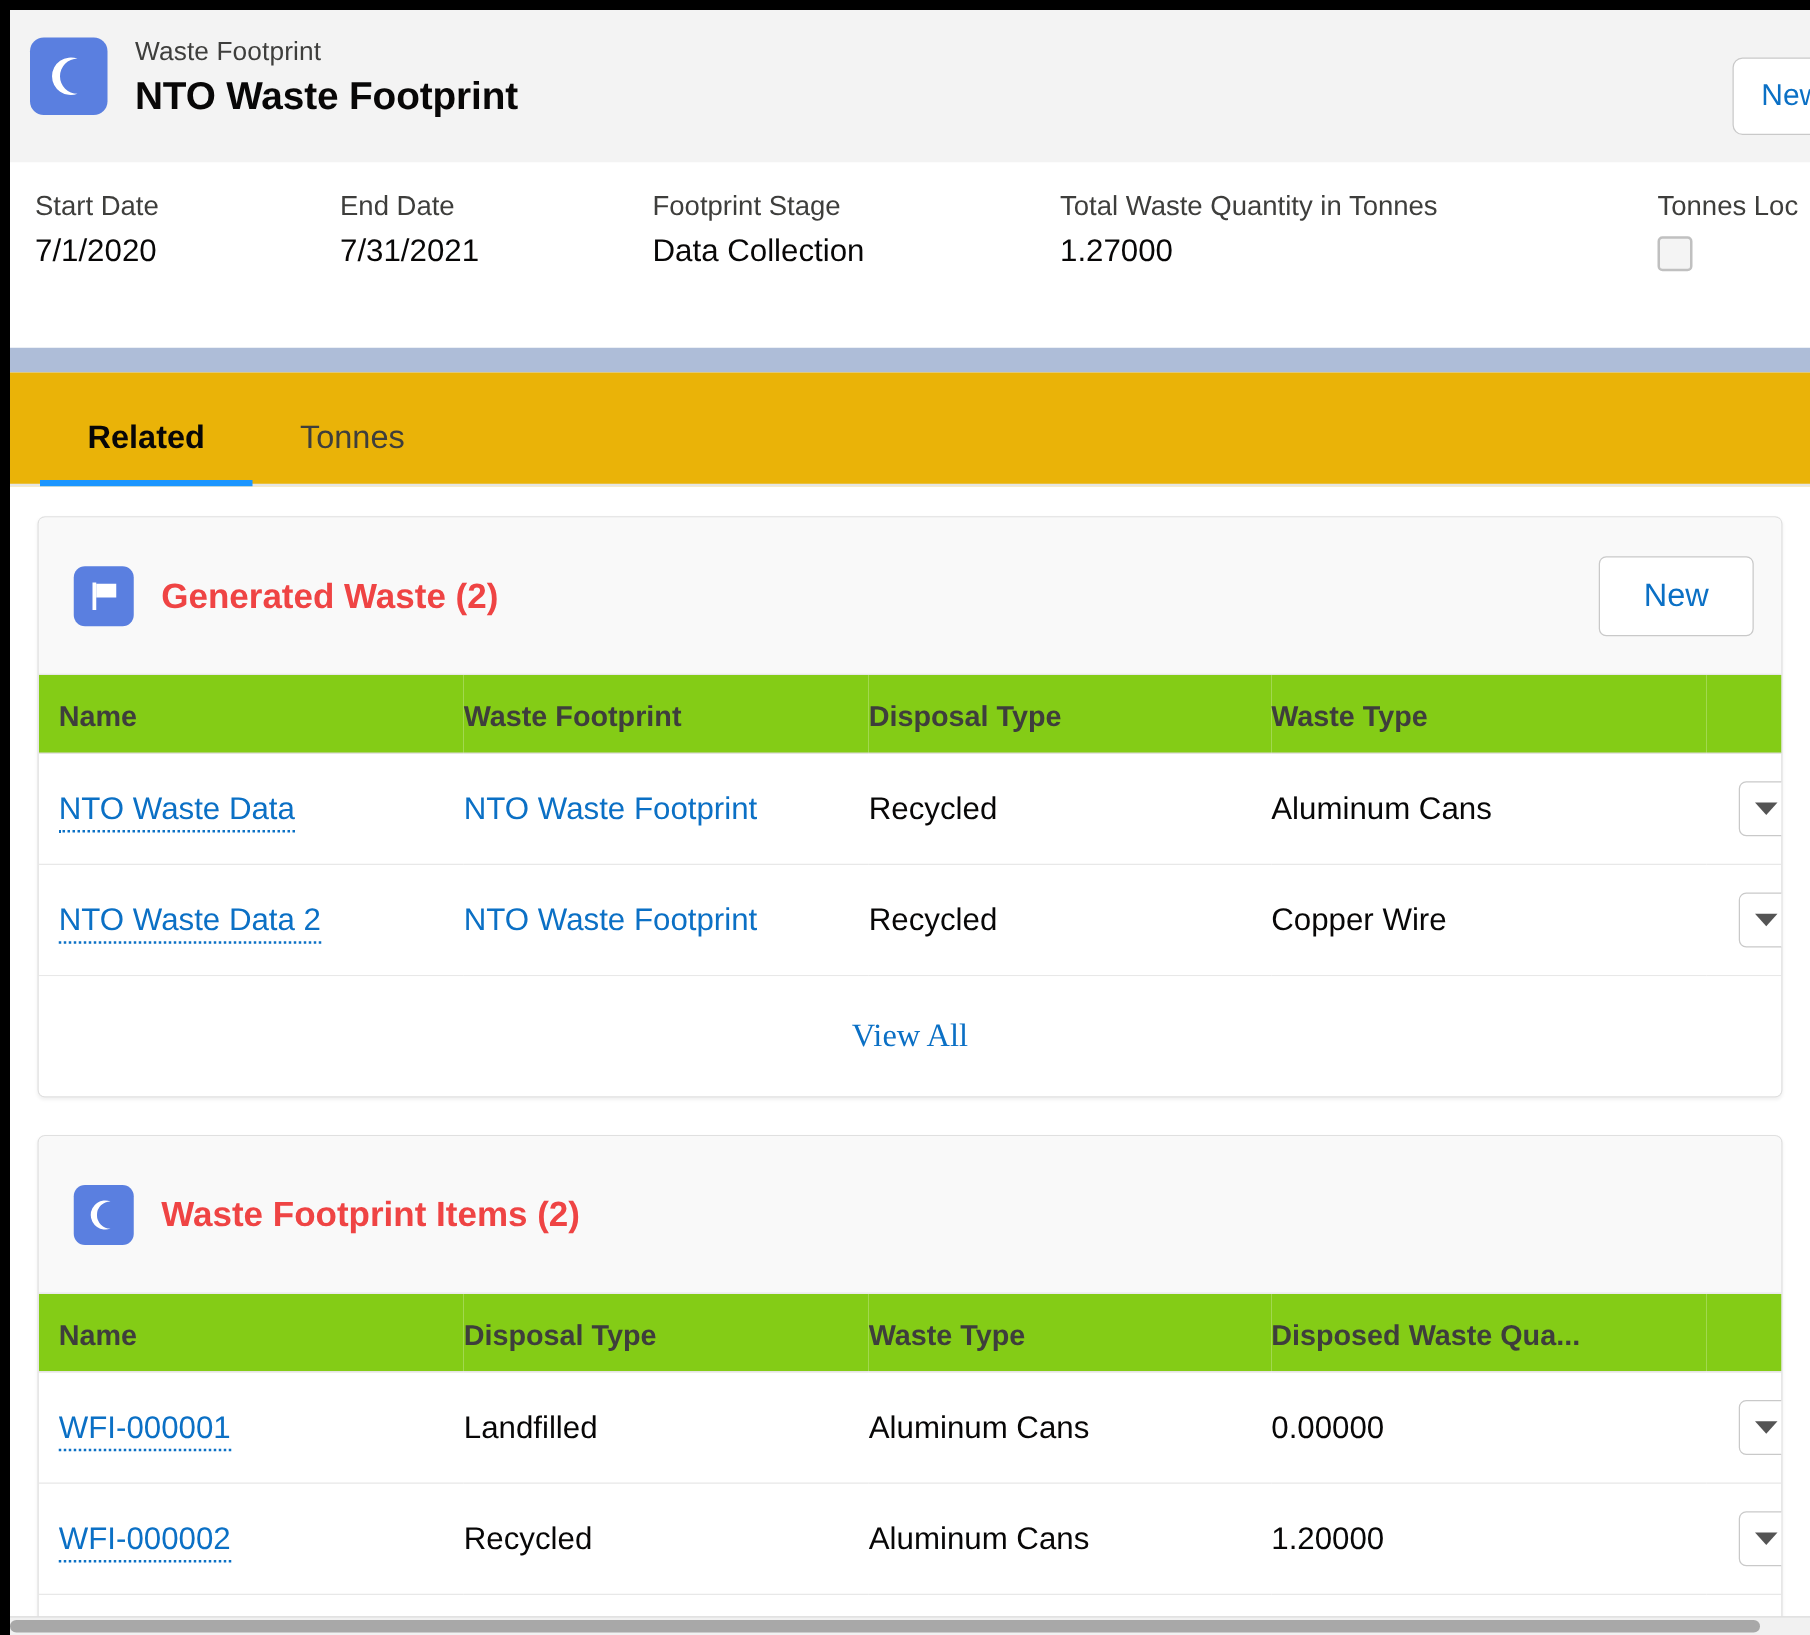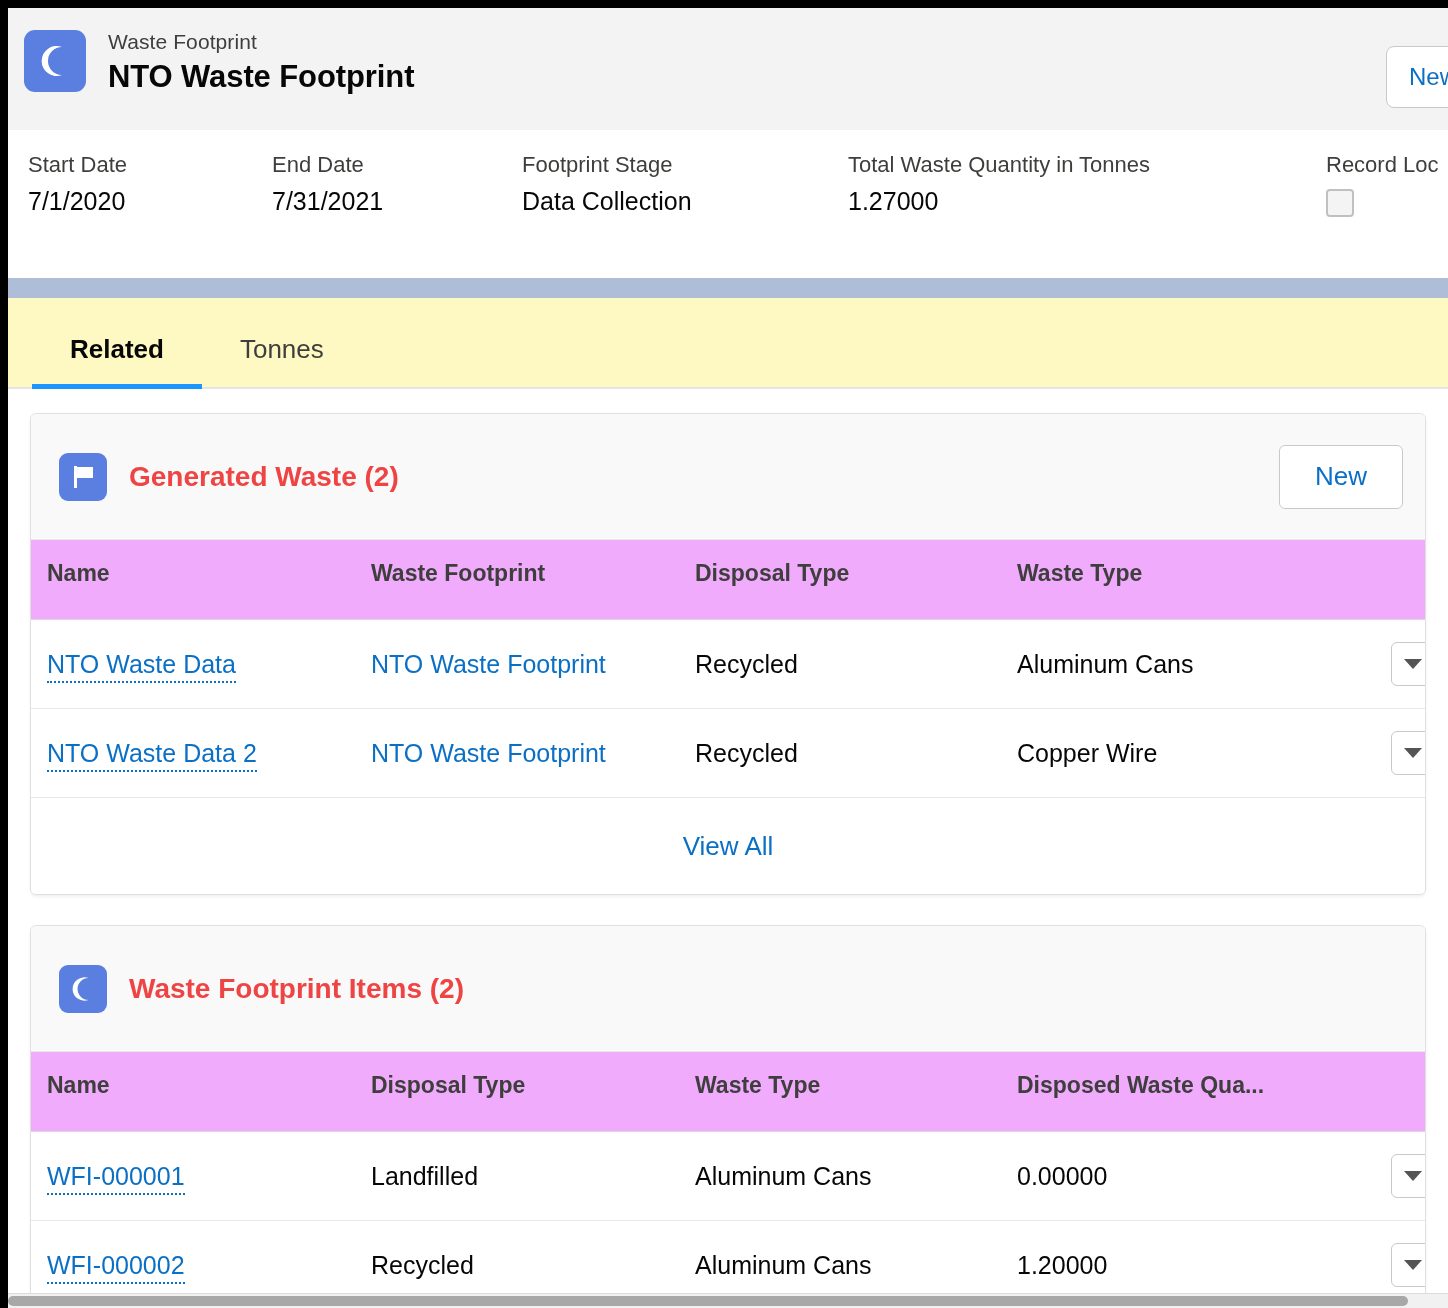--- a/index.html
+++ b/index.html
@@ -127,21 +127,21 @@
   }
 
   
   .blue-band {
     height: 20px;
     background: #aebdd8;
   }
 
   
   .tabs-wrap {
-    background: #fef9c3;
+    background: #eab308;
     padding-top: 24px;
   }
   .tabs {
     display: flex;
     padding-left: 24px;
     border-bottom: 2px solid #e5e5e5;
   }
   .tab {
     font-size: 26px;
     color: #3e3e3c;
@@ -217,26 +217,26 @@
     font-family: "Liberation Sans", sans-serif;
   }
 
   
   table.rl {
     width: 100%;
     border-collapse: collapse;
     table-layout: fixed;
   }
   table.rl thead th {
-    background: #f0abfc;
+    background: #84cc16;
     font-size: 23px;
     font-weight: bold;
     color: #3e3e3c;
     text-align: left;
-    padding: 20px 0 32px 0;
+    padding: 20px 0 15px 0;
     border-bottom: 1px solid #dddbda;
     white-space: nowrap;
     overflow: hidden;
   }
   table.rl tbody td {
     font-size: 25px;
     color: #080707;
     padding: 22px 0 22px 0;
     border-bottom: 1px solid #e8e8e8;
     white-space: nowrap;
@@ -276,20 +276,21 @@
     display: flex;
     align-items: center;
     justify-content: center;
     background: #fff;
   }
   .view-all a {
     color: #0b70c5;
     font-size: 26px;
     text-decoration: none;
     cursor: pointer;
+    font-family: Liberation Serif, serif;
   }
 
   
   .hscroll {
     position: absolute;
     left: 0; bottom: 0;
     width: 1440px;
     height: 14px;
     background: #f1f1f1;
     border-top: 1px solid #dcdcdc;
@@ -335,21 +336,21 @@
       </div>
       <div class="field" style="width:326px">
         <div class="field-label">Footprint Stage</div>
         <div class="field-value">Data Collection</div>
       </div>
       <div class="field" style="width:478px">
         <div class="field-label">Total Waste Quantity in Tonnes</div>
         <div class="field-value">1.27000</div>
       </div>
       <div class="field">
-        <div class="field-label">Record Loc</div>
+        <div class="field-label">Tonnes Loc</div>
         <div class="chk"></div>
       </div>
     </div>
 
     <div class="blue-band"></div>
 
     <div class="tabs-wrap">
       <div class="tabs">
         <div class="tab active">Related</div>
         <div class="tab">Tonnes</div>

